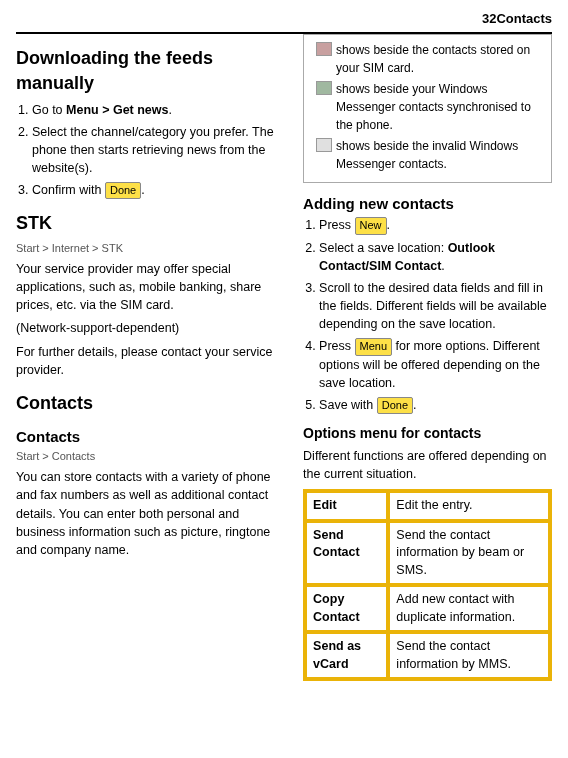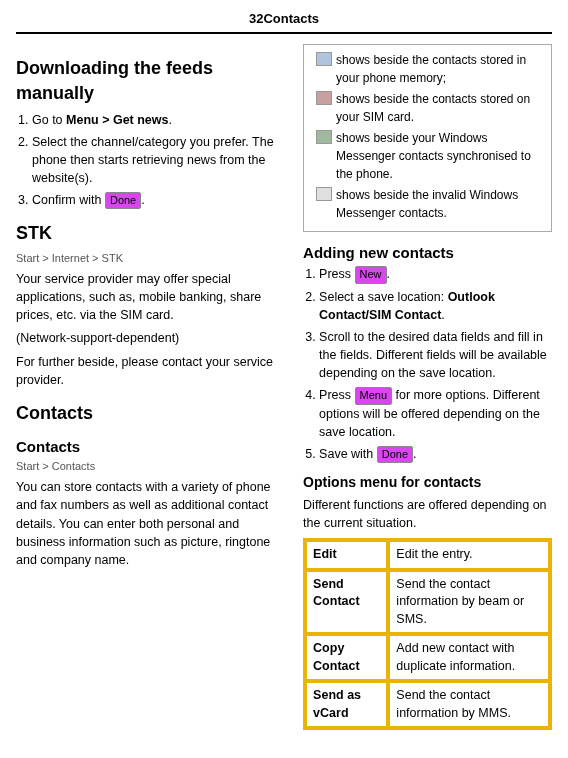--- a/index.html
+++ b/index.html
@@ -8,25 +8,24 @@
       font-size: 13px;
       background: #fff;
       color: #000;
       width: 568px;
       min-height: 758px;
       padding: 10px 16px;
       line-height: 1.4;
     }
     .page-header {
       display: flex;
-      justify-content: center;
+      justify-content: flex-end;
       align-items: center;
       border-bottom: 2px solid #000;
       padding-bottom: 4px;
-      margin-bottom: 10px;
     }
     .page-number {
       font-size: 13px;
       font-weight: bold;
     }
     .chapter-title {
       font-size: 13px;
       font-weight: bold;
     }
     .two-col {
@@ -68,21 +67,21 @@
       margin-bottom: 6px;
     }
     .ol-list li {
       font-size: 12.5px;
       margin-bottom: 4px;
       line-height: 1.45;
     }
     .key-btn {
       display: inline-block;
       border: 1px solid #888;
-      background: #d946ef;
+      background: #fde047;
       padding: 0px 4px;
       font-size: 11px;
       border-radius: 2px;
       vertical-align: middle;
       line-height: 1.4;
     }
     .info-box {
       border: 1px solid #aaa;
       padding: 6px 8px;
       margin-bottom: 10px;
@@ -162,37 +161,33 @@
       </li>
       <li>
         <span>Confirm with <span class="key-btn">Done</span>.</span>
       </li>
     </ol>
 
     <h2 class="section-heading">STK</h2>
     <div class="breadcrumb">Start &gt; Internet &gt; STK</div>
     <div class="body-text">Your service provider may offer special applications, such as, mobile banking, share prices, etc. via the SIM card.</div>
     <div class="body-text">(Network-support-dependent)</div>
-    <div class="body-text">For further beside, please contact your service provider.</div>
+    <div class="body-text">For further details, please contact your service provider.</div>
 
     <h2 class="section-heading">Contacts</h2>
     <h3 class="sub-heading">Contacts</h3>
     <div class="breadcrumb">Start &gt; Contacts</div>
     <div class="body-text">You can store contacts with a variety of phone and fax numbers as well as additional contact details. You can enter both personal and business information such as picture, ringtone and company name.</div>
 
   </div>
 
   <div class="right-col">
 
     <div class="info-box">
       <ul>
-        <li>
-          <span class="icon-placeholder icon-phone"></span>
-          <span>shows beside the contacts stored in your phone memory;</span>
-        </li>
         <li>
           <span class="icon-placeholder icon-sim"></span>
           <span>shows beside the contacts stored on your SIM card.</span>
         </li>
         <li>
           <span class="icon-placeholder icon-win"></span>
           <span>shows beside your Windows Messenger contacts synchronised to the phone.</span>
         </li>
         <li>
           <span class="icon-placeholder icon-invalid"></span>

